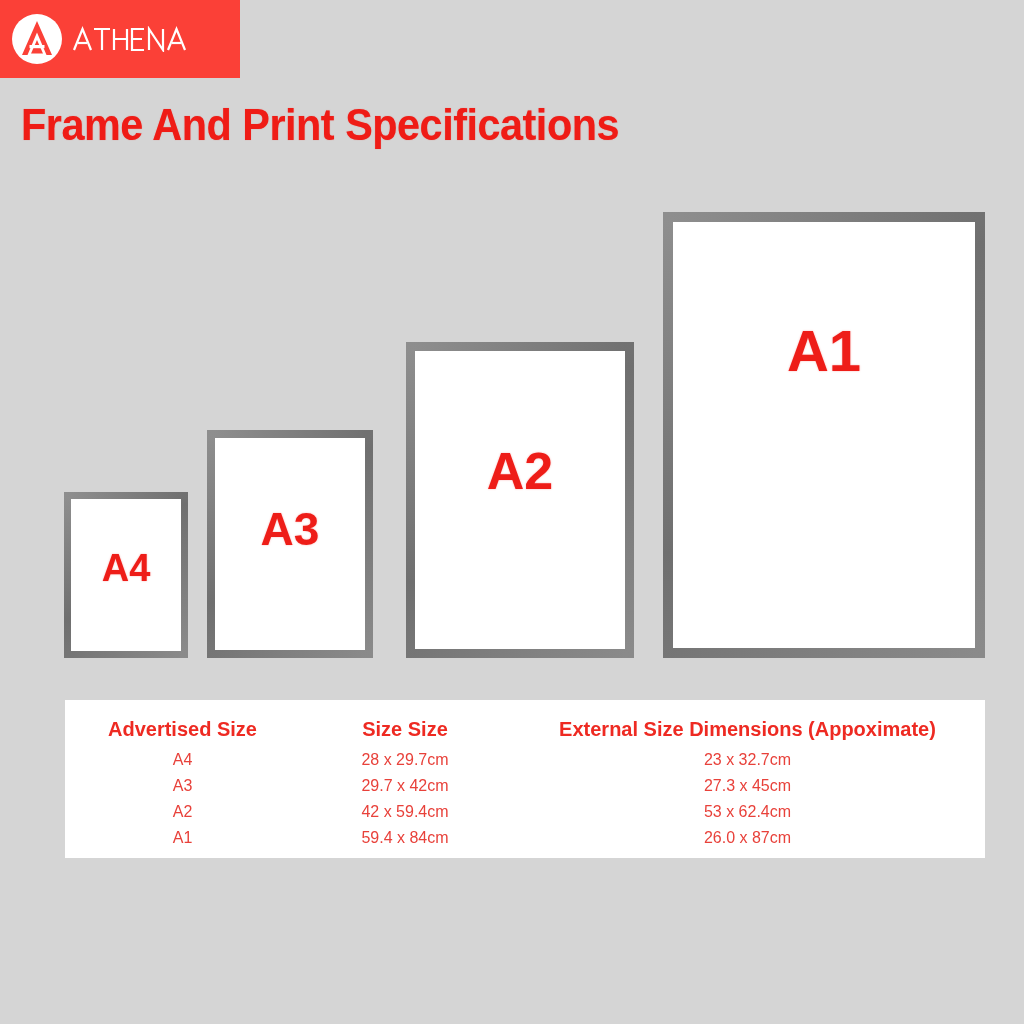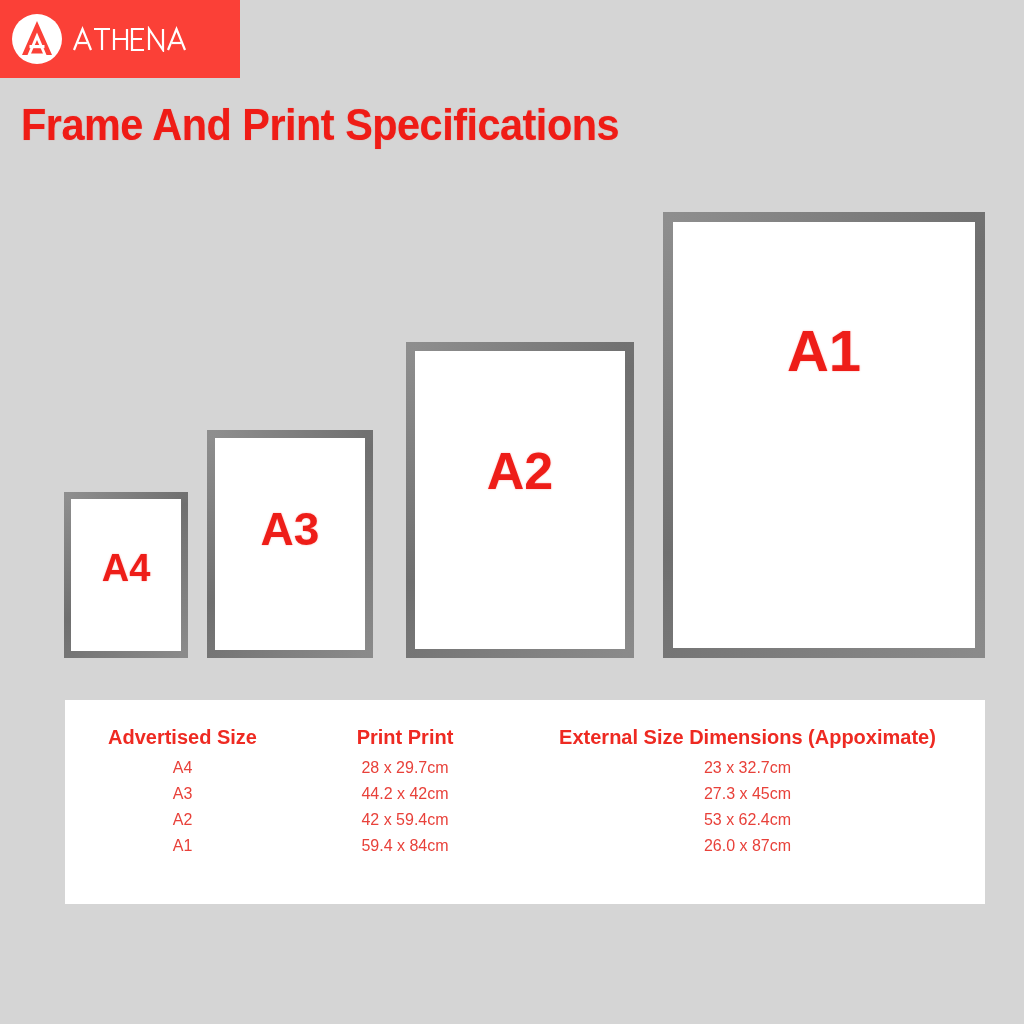--- a/index.html
+++ b/index.html
@@ -80,24 +80,24 @@
     text-shadow: 0 0 2px rgba(238,29,24,0.35);
     white-space: nowrap;
   }
 
   
   #spec-panel {
     position: absolute;
     left: 65px;
     top: 700px;
     width: 920px;
-    height: 204px;
+    height: 158px;
     background: #ffffff;
     box-sizing: border-box;
-    padding-top: 24px;
+    padding-top: 16px;
   }
   #spec-table {
     width: 100%;
     border-collapse: collapse;
     table-layout: fixed;
   }
   #spec-table th {
     font-size: 20px;
     font-weight: bold;
     color: #ee2a22;
@@ -160,33 +160,33 @@
 <div id="spec-panel">
   <table id="spec-table">
     <colgroup>
       <col class="col-advertised">
       <col class="col-print">
       <col class="col-external">
     </colgroup>
     <thead>
       <tr>
         <th>Advertised Size</th>
-        <th>Print Print</th>
+        <th>Size Size</th>
         <th>External Size Dimensions (Appoximate)</th>
       </tr>
     </thead>
     <tbody id="spec-table-body">
         <tr>
           <td>A4</td>
           <td>28 x 29.7cm</td>
           <td>23 x 32.7cm</td>
         </tr>
         <tr>
           <td>A3</td>
-          <td>44.2 x 42cm</td>
+          <td>29.7 x 42cm</td>
           <td>27.3 x 45cm</td>
         </tr>
         <tr>
           <td>A2</td>
           <td>42 x 59.4cm</td>
           <td>53 x 62.4cm</td>
         </tr>
         <tr>
           <td>A1</td>
           <td>59.4 x 84cm</td>

